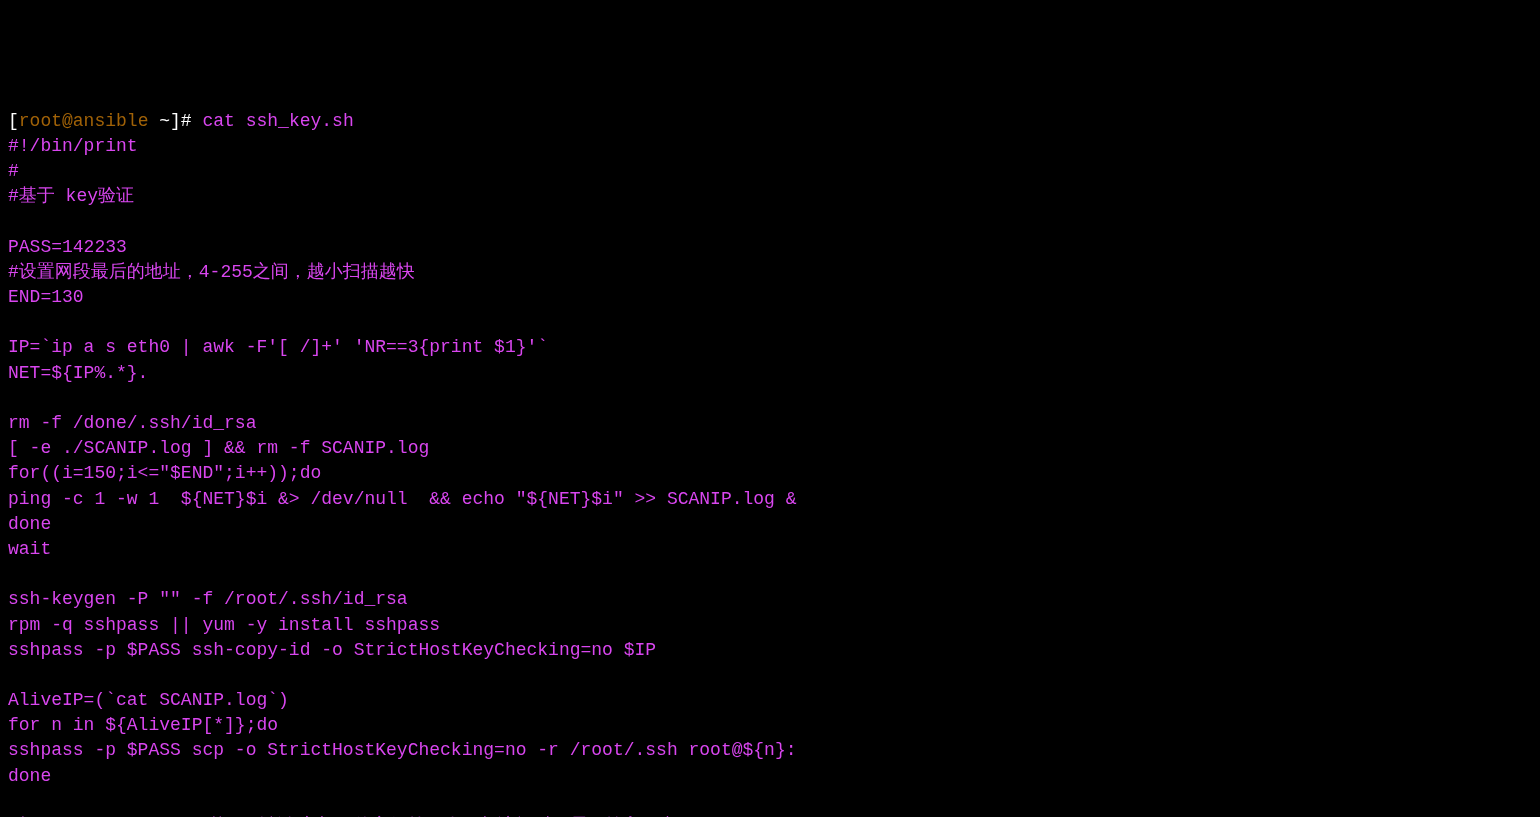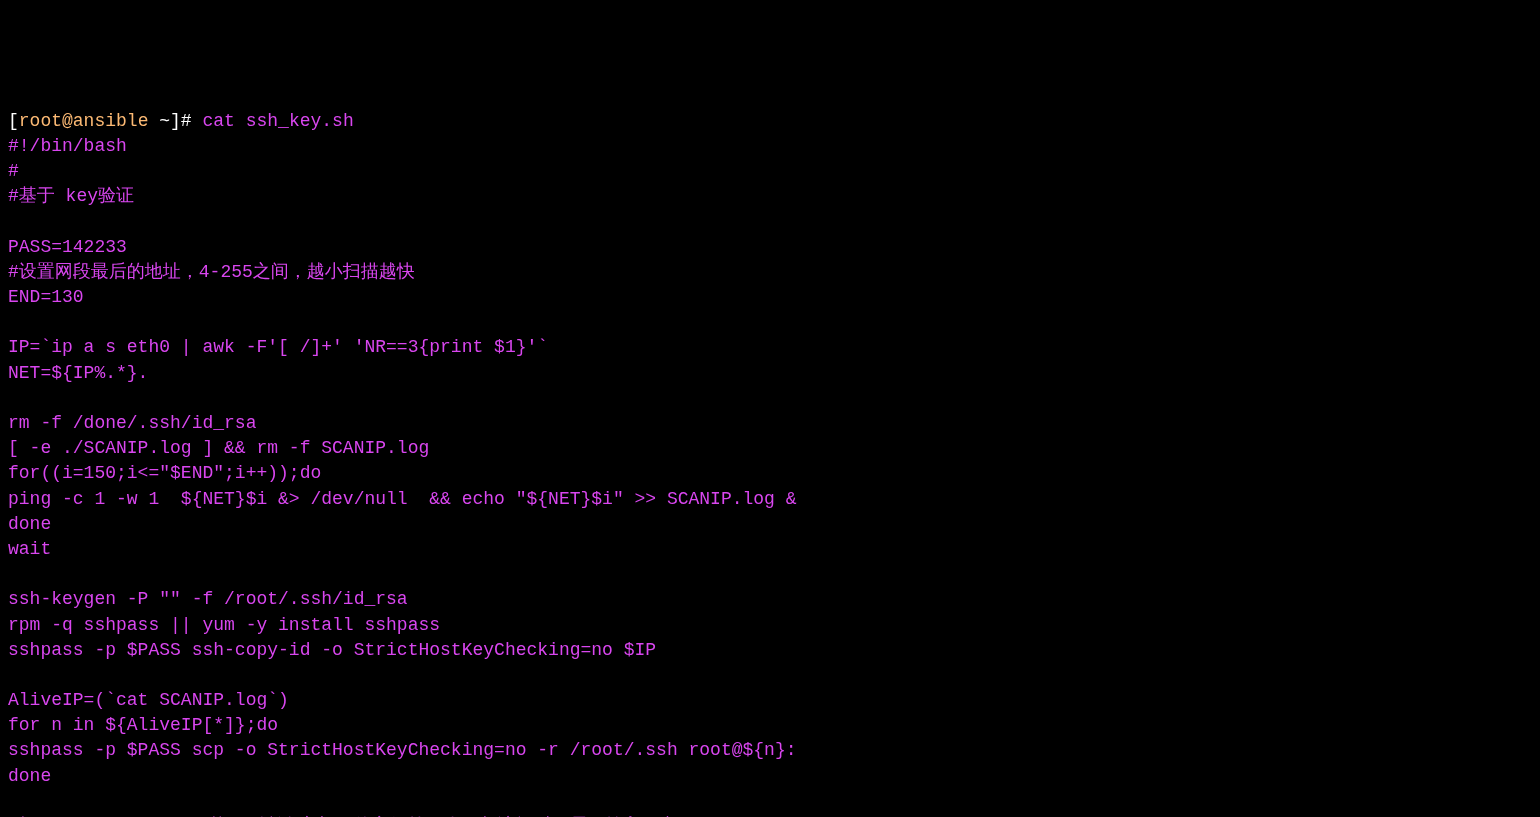--- a/index.html
+++ b/index.html
@@ -16,36 +16,36 @@
       padding: 8px;
       width: 1540px;
       height: 817px;
       overflow: hidden;
       white-space: pre;
     }
     .prompt-bracket {
       color: #ffffff;
     }
     .prompt-user {
-      color: #fdba74;
+      color: #a16207;
     }
     .prompt-path {
       color: #ffffff;
     }
     .terminal-output {
       color: #d946ef;
     }
   </style>
 </head>
 <body>
 
 
 
 <div><span><span class="prompt-bracket">[</span><span class="prompt-user">root@ansible</span><span class="prompt-path"> ~</span><span class="prompt-bracket">]</span><span class="prompt-bracket"># </span><span class="terminal-output">cat ssh_key.sh</span></span>
-<span class="terminal-output">#!/bin/bash</span>
+<span class="terminal-output">#!/bin/print</span>
 <span class="terminal-output">#</span>
 <span class="terminal-output">#基于 key验证</span>
 <span class="terminal-output"></span>
 <span class="terminal-output">PASS=142233</span>
 <span class="terminal-output">#设置网段最后的地址，4-255之间，越小扫描越快</span>
 <span class="terminal-output">END=130</span>
 <span class="terminal-output"></span>
 <span class="terminal-output">IP=`ip a s eth0 | awk -F'[ /]+' 'NR==3{print $1}'`</span>
 <span class="terminal-output">NET=${IP%.*}.</span>
 <span class="terminal-output"></span>

